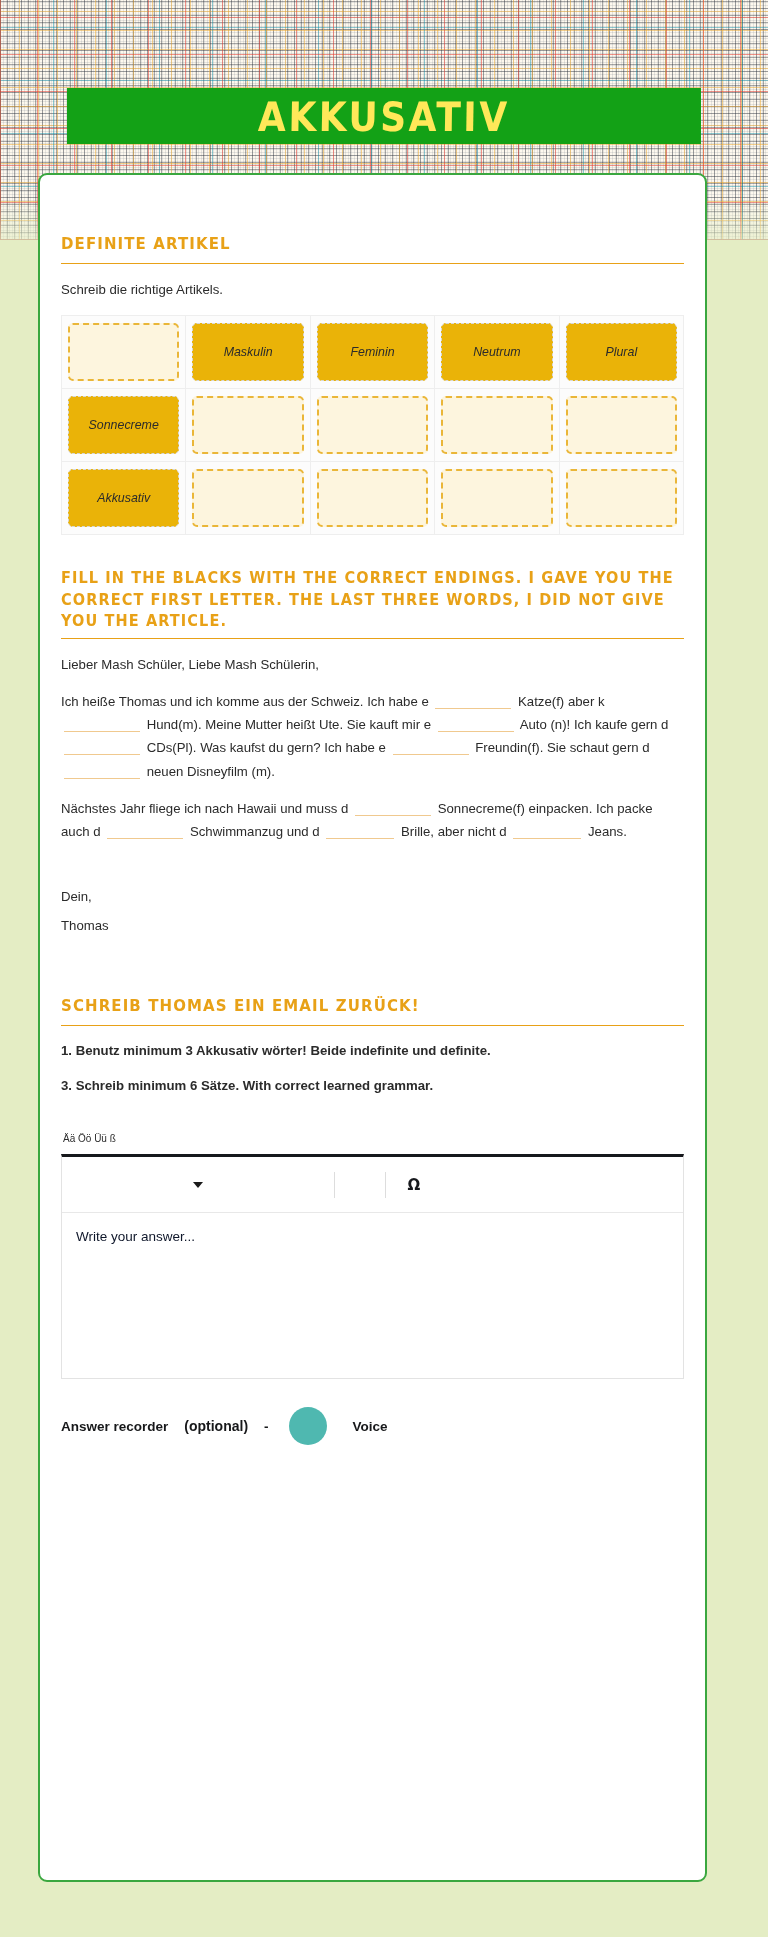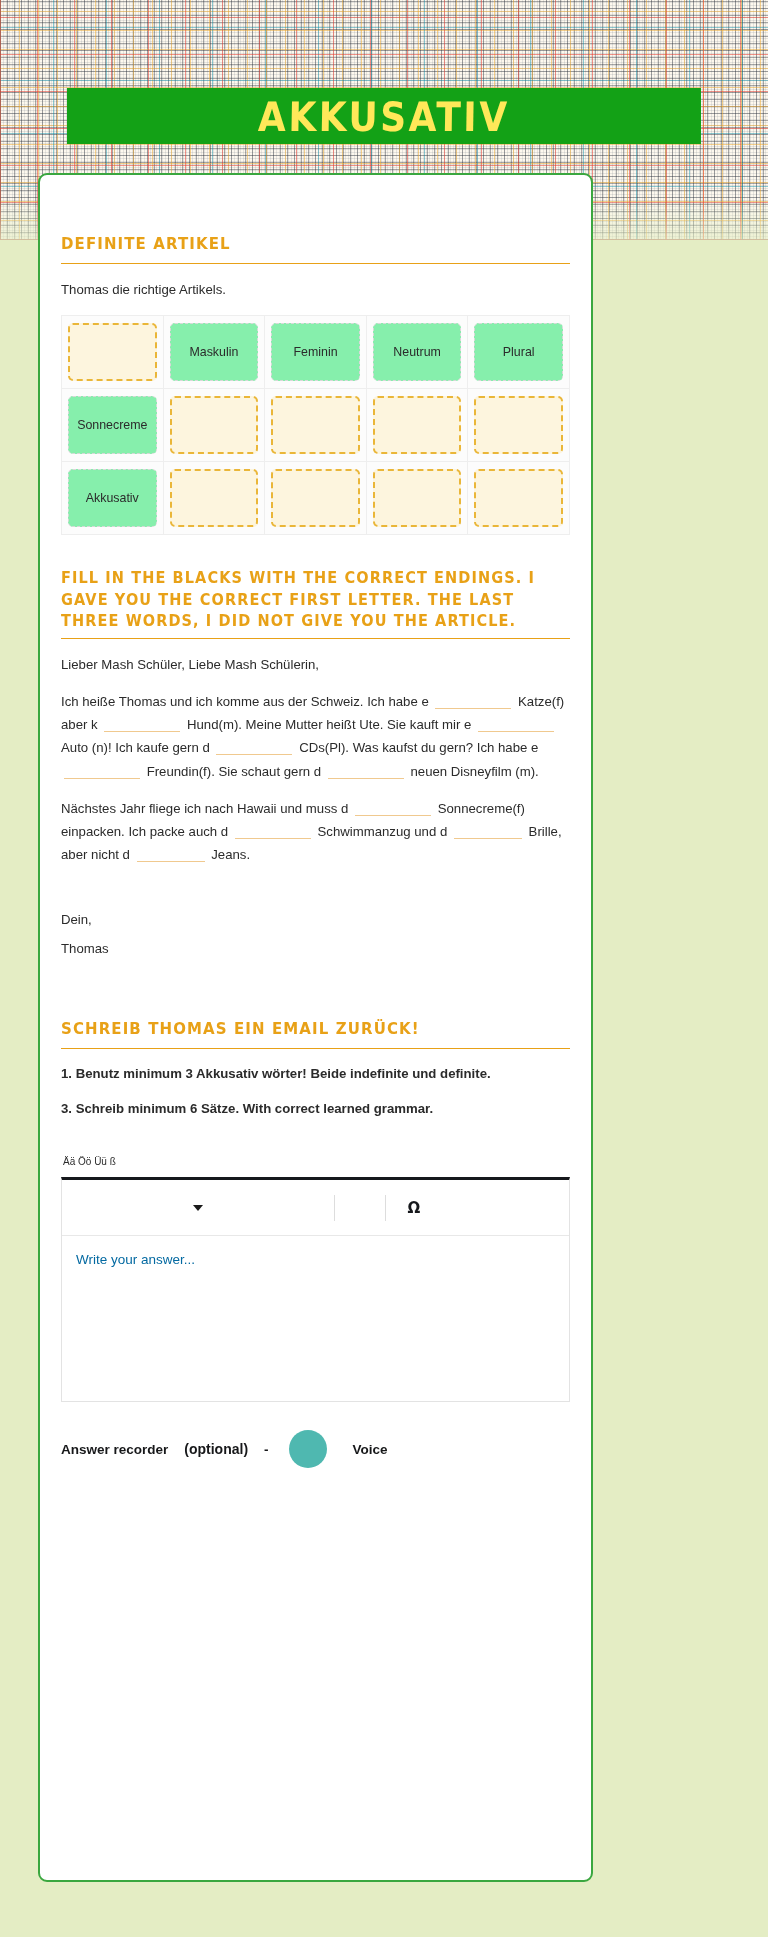--- a/index.html
+++ b/index.html
@@ -52,21 +52,21 @@
     letter-spacing: 2.5px;
     font-family: "DejaVu Sans", sans-serif;
     text-transform: uppercase;
     transform: scaleY(1.12) skewX(-1deg);
   }
 
   
   .card {
     position: absolute;
     left: 38px; top: 173px;
-    width: 555px;
+    width: 669px;
     min-height: 1709px;
     background: #ffffff;
     border: 2px solid #3aa73f;
     border-radius: 9px;
     z-index: 2;
     padding: 58px 21px 40px 21px;
   }
 
   
   .sec-head {
@@ -124,21 +124,21 @@
     width: 100%; height: 58px;
     display:flex; align-items:center; justify-content:center;
     text-align:center;
     font-size: 12.4px;
     color: #2b2b2b;
     border-radius: 5px;
     padding: 2px;
     line-height: 1.25;
     word-break: break-word;
   }
-  .box.label { border: 1px dashed #d8d8d8; background:#86efac; }
+  .box.label { border: 1px dashed #d8d8d8; background:#eab308;font-style:italic; }
   .box.fill  { border: 2px dashed #eab638; background:#fdf5de; }
 
   
   .num-item { font-size: 13.2px; color:#2b2b2b; line-height:1.7; margin: 0 0 12px 0; font-weight: bold; }
 
   
   .umlauts { font-size: 10px; color:#2b2b2b; margin: 36px 0 10px 2px; }
 
   
   .editor { border: 1px solid #e3e3e3; border-top: 3px solid #16181c; background:#fff; }
@@ -157,21 +157,21 @@
   }
   .tb-sep { width:1px; height:26px; background:#dddddd; }
   .tb-spacer { flex: 0 0 50px; }
   .tb-omega { flex: 0 0 56px; font-size: 15px; font-weight:700; color:#16181c;
               font-family:"DejaVu Sans", sans-serif; display:flex; align-items:center; justify-content:center;}
   .tb-rest { flex: 1; }
   .answer-area {
     min-height: 165px;
     padding: 16px 14px;
     font-size: 13.5px;
-    color: #0369a1;
+    color: #0f172a;
   }
 
   
   .recorder {
     display: flex; align-items: center;
     margin-top: 28px;
     gap: 12px;
   }
   .rec-strong { font-size: 13.5px; font-weight: 700; color:#17181a; }
   .rec-opt    { font-size: 14px; font-weight: 700; color:#17181a; margin-left:4px; }
@@ -189,21 +189,21 @@
 <div id="plaid-fade"></div>
 
 <div class="banner">
   <span class="banner-text">Akkusativ</span>
 </div>
 
 <div class="card">
 
   <div class="sec-head">Definite Artikel</div>
   <hr class="sec-rule">
-  <p class="body-text">Thomas die richtige Artikels.</p>
+  <p class="body-text">Schreib die richtige Artikels.</p>
 
   <div class="grid">
 
     <div class="cell">
       <div class="box fill"></div>
     </div>
     <div class="cell">
       <div class="box label">Maskulin</div>
     </div>
     <div class="cell">

